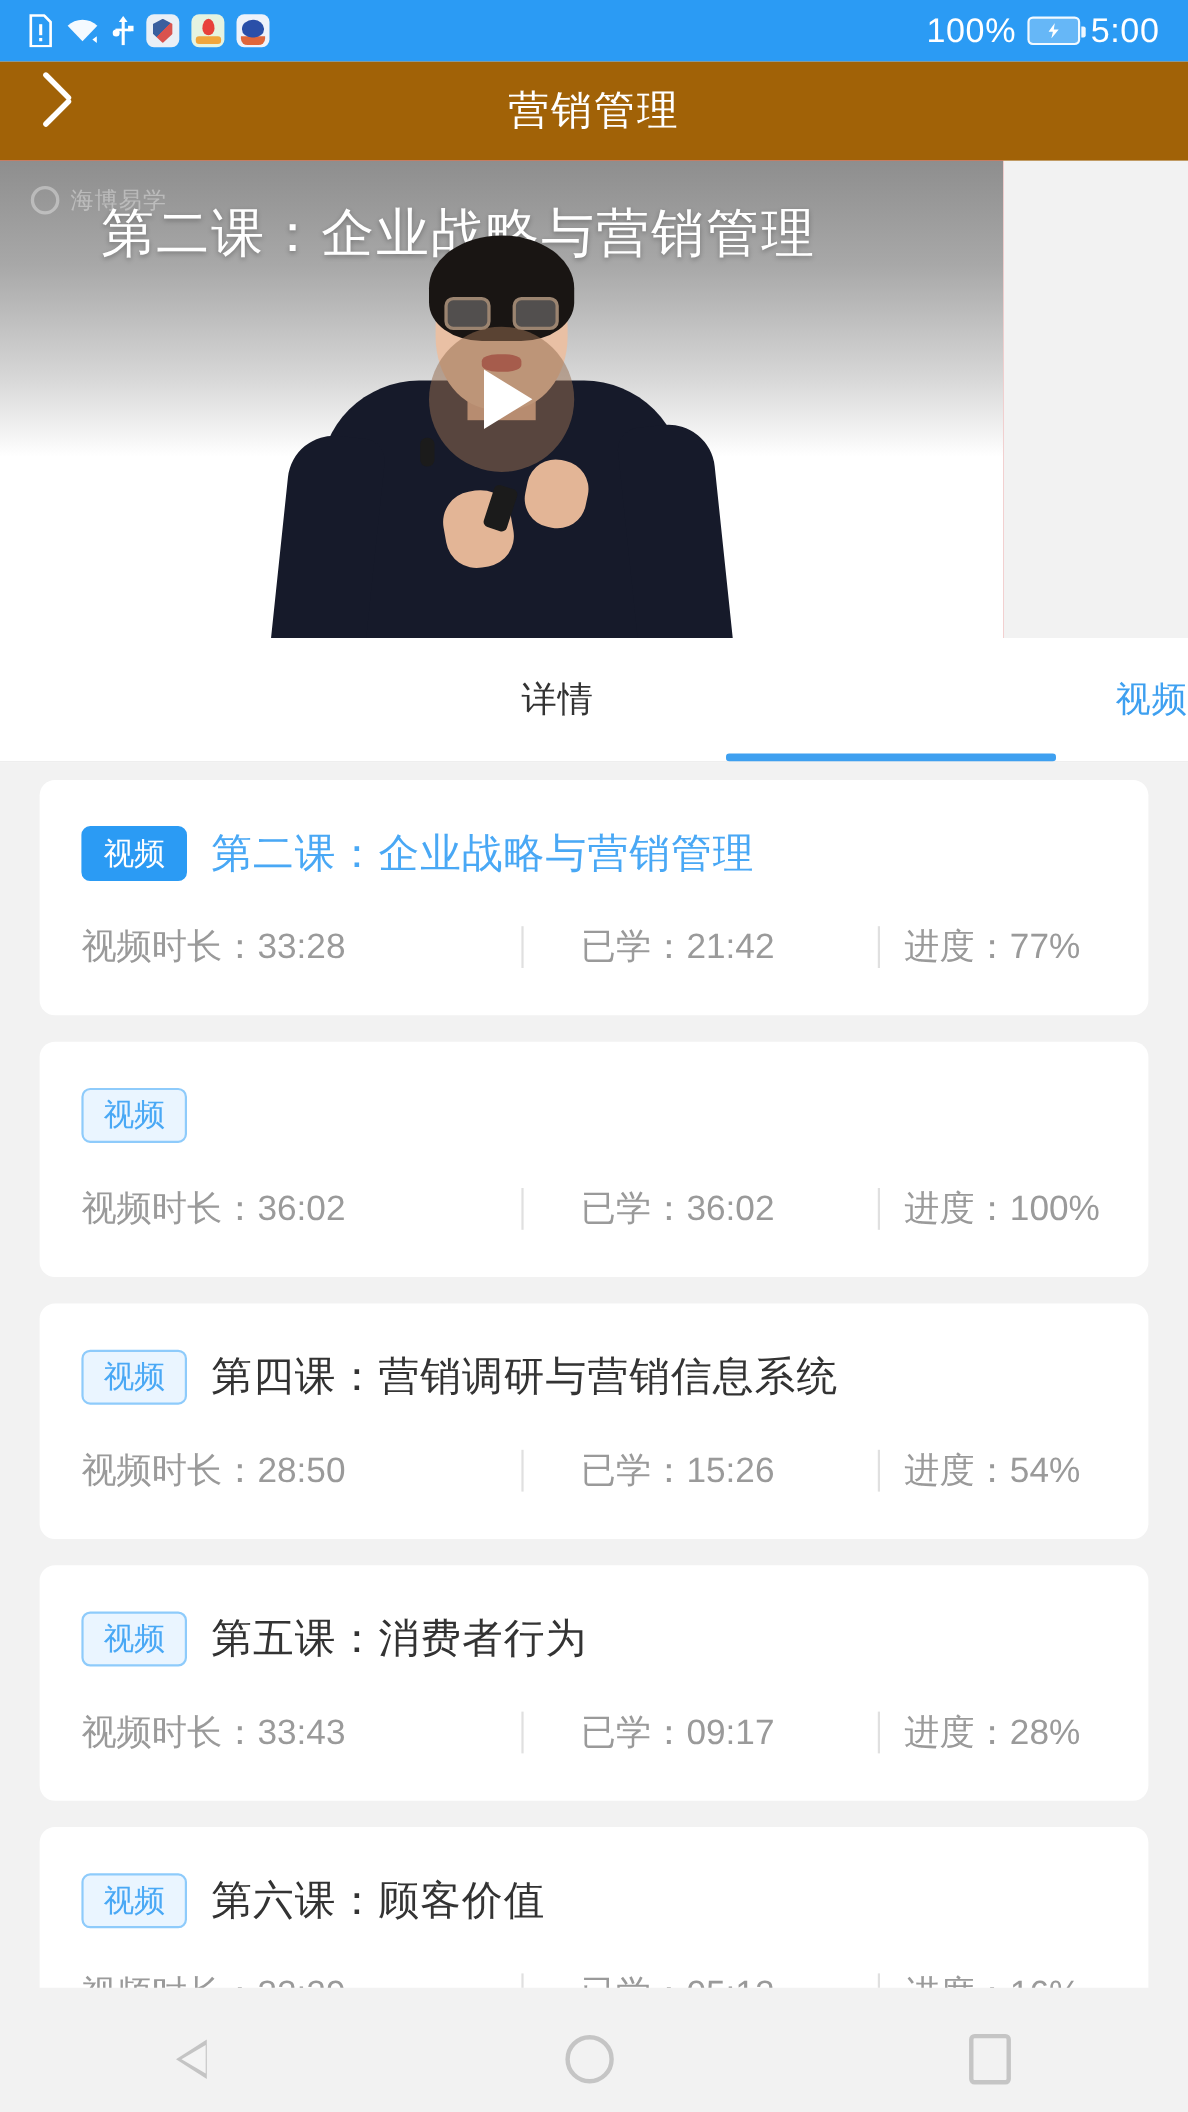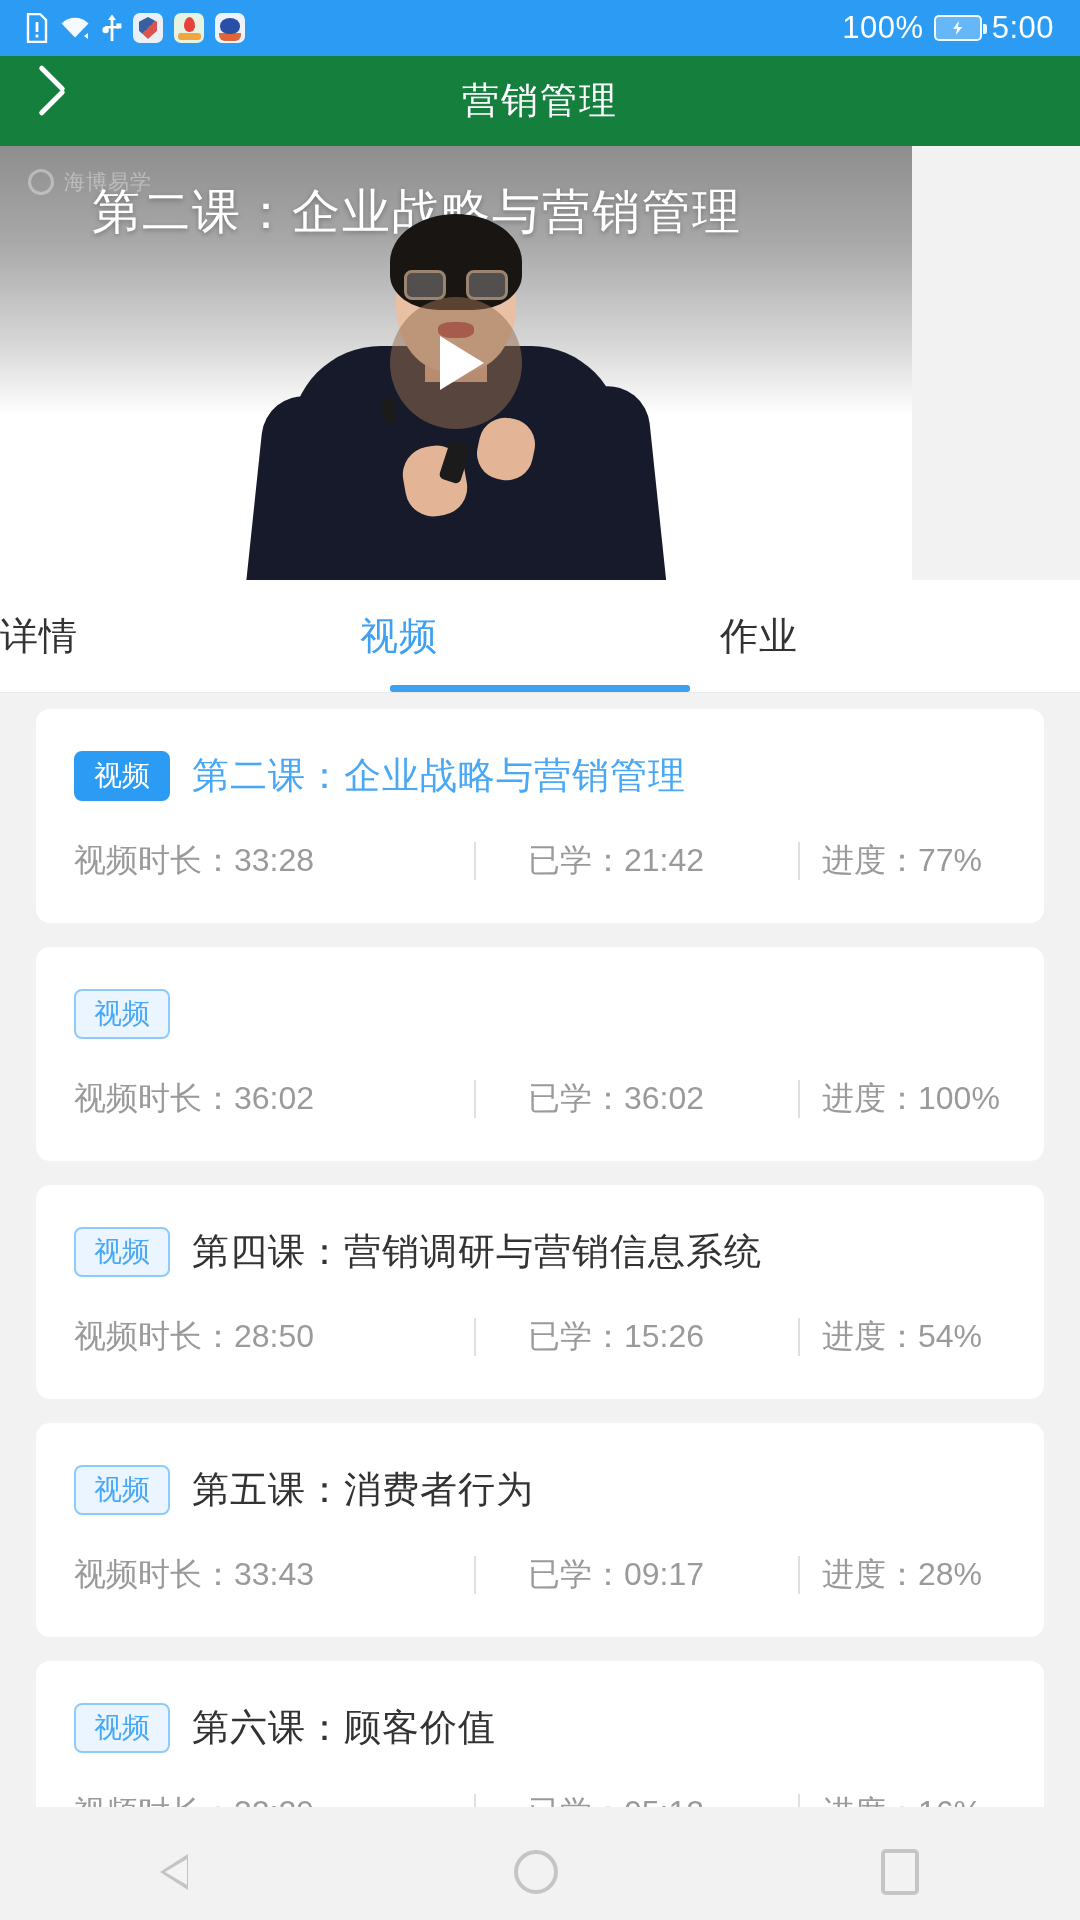--- a/index.html
+++ b/index.html
@@ -56,21 +56,21 @@
   }
   .battery::after{
     content:"";position:absolute;right:-7px;top:7px;width:4px;height:10px;
     background:rgba(255,255,255,.92);border-radius:0 2px 2px 0;
   }
   .bolt{ width:16px;height:14px;background:#fff;
     clip-path:polygon(58% 0,22% 56%,47% 56%,38% 100%,80% 42%,52% 42%); }
 
   
   .titlebar{
-    height:90px;background:#15803d;position:relative;
+    height:90px;background:#a16207;position:relative;
     display:flex;align-items:center;justify-content:center;
   }
   .back-btn{
     position:absolute;left:30px;top:0;height:90px;width:90px;
     display:flex;align-items:center;justify-content:center;cursor:pointer;
   }
   .chev{ width:30px;height:52px;position:relative; }
   .chev::before,.chev::after{
     content:"";position:absolute;left:4px;width:34px;height:5px;background:#fff;border-radius:3px;
   }
@@ -166,22 +166,22 @@
     border-top:27px solid transparent;
     border-bottom:27px solid transparent;
   }
 
   
   .tabs{
     height:113px;background:#fff;display:flex;align-items:stretch;
     border-bottom:1px solid #eaeaea;
   }
   .tab{
-    flex:1;display:flex;align-items:center;justify-content:flex-start;position:relative;
-    font-size:38px;color:#333;cursor:pointer;letter-spacing:1px;
+    flex:1;display:flex;align-items:center;justify-content:flex-end;position:relative;
+    font-size:32px;color:#333;cursor:pointer;letter-spacing:1px;
   }
   .tab.active{ color:#3ea0f0; }
   .tab.active::after{
     content:"";position:absolute;bottom:0;left:50%;transform:translateX(-50%);
     width:300px;height:7px;background:#3ea0f0;border-radius:3px;
   }
 
   
   .list{ padding:16px 0 0 0;background:#f2f2f2;height:1114px;overflow:hidden; }
   .card{
@@ -308,23 +308,20 @@
   </div>
 </div>
 
 <div class="tabs">
   <div class="tab">
       <span>详情</span>
     </div>
   <div class="tab active">
       <span>视频</span>
     </div>
-  <div class="tab">
-      <span>作业</span>
-    </div>
 </div>
 
 <div class="list">
 
   <div class="card">
     <div class="card-head">
       <span class="badge filled">视频</span>
       <span class="card-title active">第二课：企业战略与营销管理</span>
     </div>
     <div class="card-stats">

